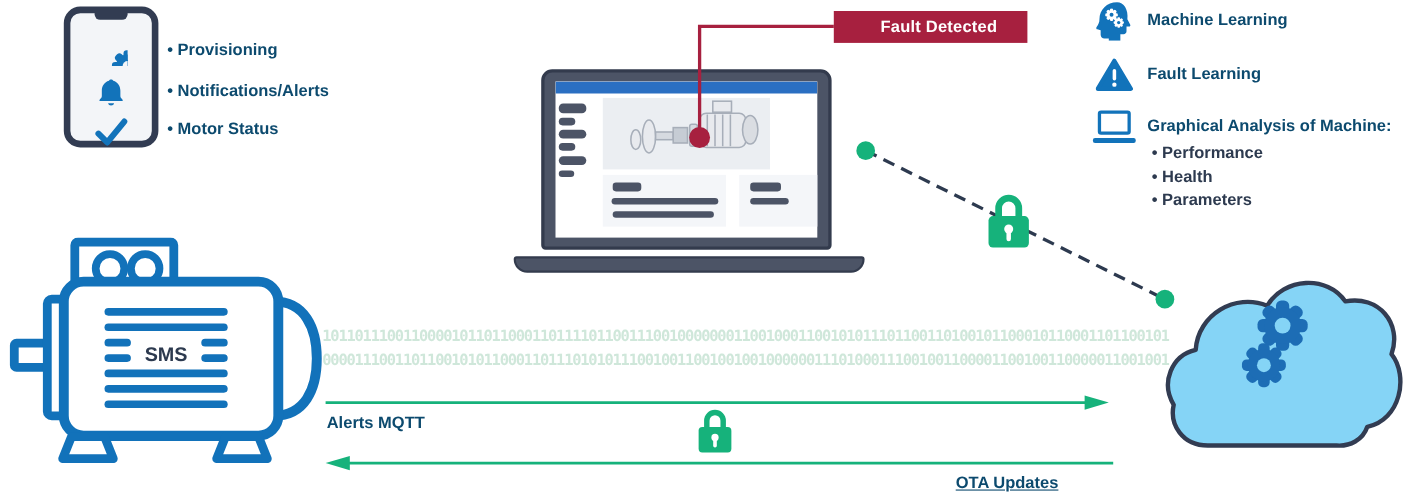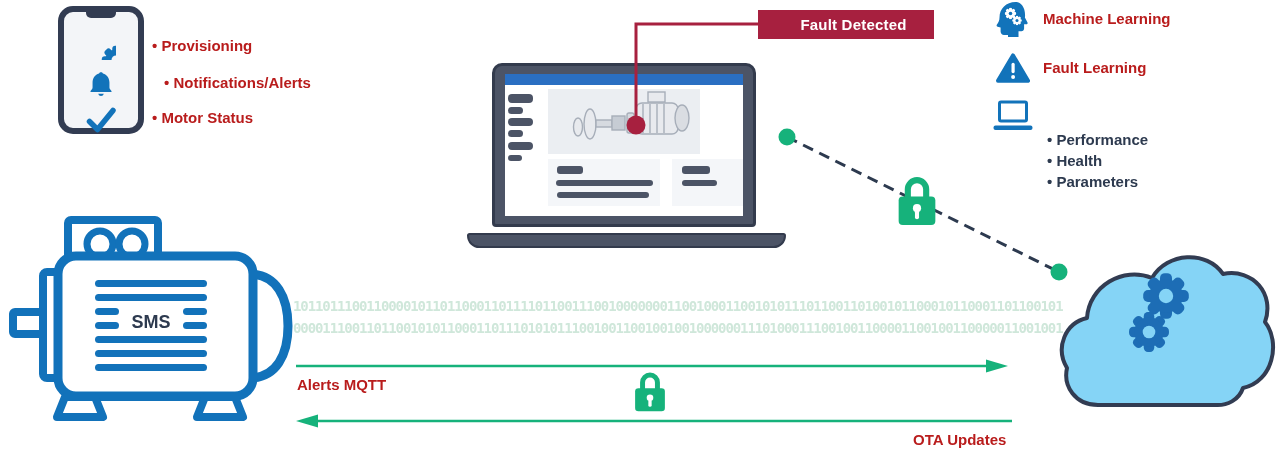--- a/index.html
+++ b/index.html
@@ -1,31 +1,31 @@
 <!DOCTYPE html>
 <html><head>
 <meta charset="utf-8">
 <style>
   html,body{margin:0;padding:0;background:#fff;}
   .stage{
     position:relative;width:1280px;height:452px;overflow:hidden;background:#ffffff;
     font-family:"Liberation Sans",sans-serif;color:#2d3a4f;
   }
   .abs{position:absolute;}
-  .lbl{font-weight:bold;font-size:15px;color:#b91c1c;white-space:nowrap;}
+  .lbl{font-weight:bold;font-size:15px;color:#0c4a6e;white-space:nowrap;}
   .sub-lbl{font-weight:bold;font-size:15px;color:#2d3a4f;white-space:nowrap;}
 
   
   .phone{left:58px;top:6px;width:86px;height:128px;background:#f3f5f8;
     border:6px solid #323c52;border-radius:15px;box-sizing:border-box;z-index:3;}
   .phone-notch{position:absolute;left:50%;top:-1px;transform:translateX(-50%);
     width:30px;height:7px;background:#323c52;border-radius:0 0 5px 5px;}
   .phone-icon{position:absolute;left:50%;transform:translateX(-50%);}
   .phone-label{left:152px;height:18px;}
-  .phone-label.r0{top:37px;} .phone-label.r1{top:74px;margin-left:12px;} .phone-label.r2{top:109px;}
+  .phone-label.r0{top:37px;} .phone-label.r1{top:74px;} .phone-label.r2{top:109px;}
 
   
   .laptop-screen{left:492px;top:63px;width:264px;height:164px;background:#4c5466;
     border:3px solid #333b4d;border-radius:10px 10px 4px 4px;box-sizing:border-box;z-index:3;}
   .screen-inner{position:absolute;left:10px;top:8px;right:10px;bottom:8px;background:#ffffff;overflow:hidden;}
   .screen-topbar{position:absolute;left:0;top:0;right:0;height:11px;background:#2a6fc2;}
   .menu-bar{position:absolute;left:3px;background:#4c5466;border-radius:4px;}
   .screen-panel{position:absolute;background:#f1f3f7;}
   .panel-bar{position:absolute;background:#4c5466;border-radius:3px;}
   .laptop-base{left:467px;top:233px;width:319px;height:15px;background:#4c5466;
@@ -43,21 +43,21 @@
   .b0{top:131px;} .b1{top:152px;text-align:center;} .b2{top:173px;}
 
   
   .binary{left:293px;width:770px;height:20px;overflow:hidden;white-space:nowrap;
     font-family:"DejaVu Sans Mono",monospace;font-weight:bold;font-size:14px;
     letter-spacing:-1.1px;color:#cfe7da;z-index:1;}
   .binary.row1{top:298px;} .binary.row2{top:320px;}
 
   
   .secure-label{left:297px;top:376px;}
-  .ota-label{left:913px;top:431px;width:101px;text-align:left;}
+  .ota-label{left:865px;top:431px;width:101px;text-align:center;text-decoration:underline;}
 
   svg{display:block;}
   .layer{left:0;top:0;z-index:5;pointer-events:none;}
   .z2{z-index:2;} .z6{z-index:6;}
 </style>
 </head>
 <body>
 
 <div class="stage">
 
@@ -142,20 +142,21 @@
     <path d="M18 3 L34 30 L2 30 Z" fill="#1273ba" stroke="#1273ba" stroke-width="4" stroke-linejoin="round"></path>
     <rect x="16.4" y="11" width="3.4" height="11" rx="1.7" fill="#ffffff"></rect>
     <circle cx="18.1" cy="26" r="2.1" fill="#ffffff"></circle>
   </svg>
   <div class="abs lbl feature-label f1">Fault Learning</div>
 
   <svg class="abs" style="left:993px;top:100px" width="40" height="31" viewBox="0 0 40 31">
     <rect x="6.5" y="2" width="27" height="19" rx="1.5" fill="none" stroke="#1273ba" stroke-width="3"></rect>
     <rect x="0.5" y="25.5" width="39" height="4.5" rx="2" fill="#1273ba"></rect>
   </svg>
+  <div class="abs lbl feature-label f2">Graphical Analysis of Machine:</div>
   <div class="abs sub-lbl bullet b0">• Performance</div>
   <div class="abs sub-lbl bullet b1">• Health</div>
   <div class="abs sub-lbl bullet b2">• Parameters</div>
 
   <svg class="abs z2" style="left:5px;top:216px" width="292" height="226" viewBox="0 0 292 226">
     <g stroke="#1272ba" stroke-linejoin="round" stroke-linecap="round" fill="#ffffff">
       <rect x="8" y="96" width="38" height="22" rx="2" stroke-width="8"></rect>
       <rect x="63" y="4" width="90" height="48" rx="3" stroke-width="8"></rect>
       <circle cx="95" cy="28" r="13" stroke-width="7"></circle>
       <circle cx="127" cy="28" r="13" stroke-width="7"></circle>

